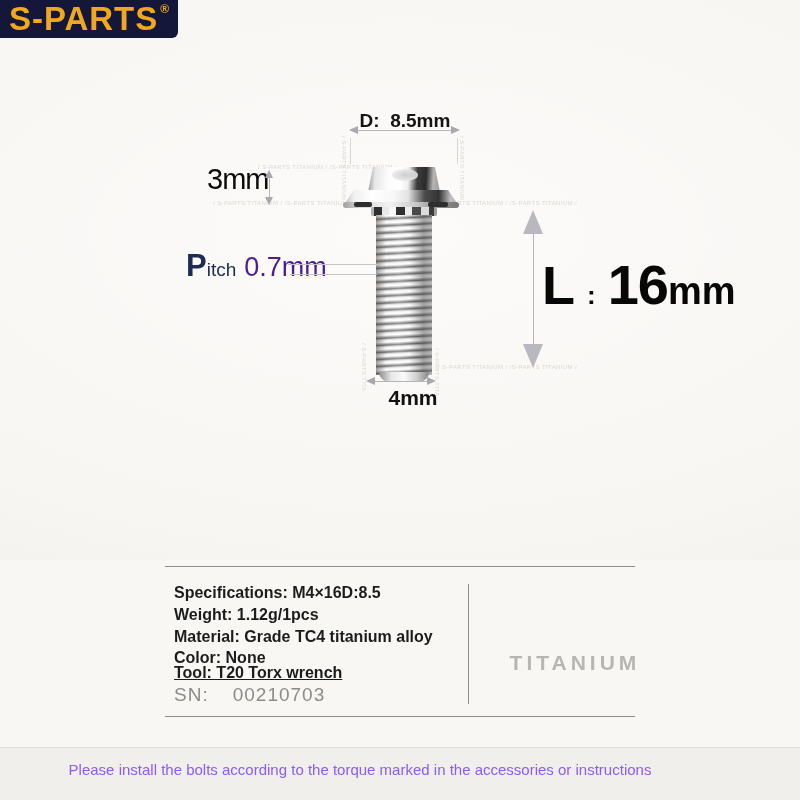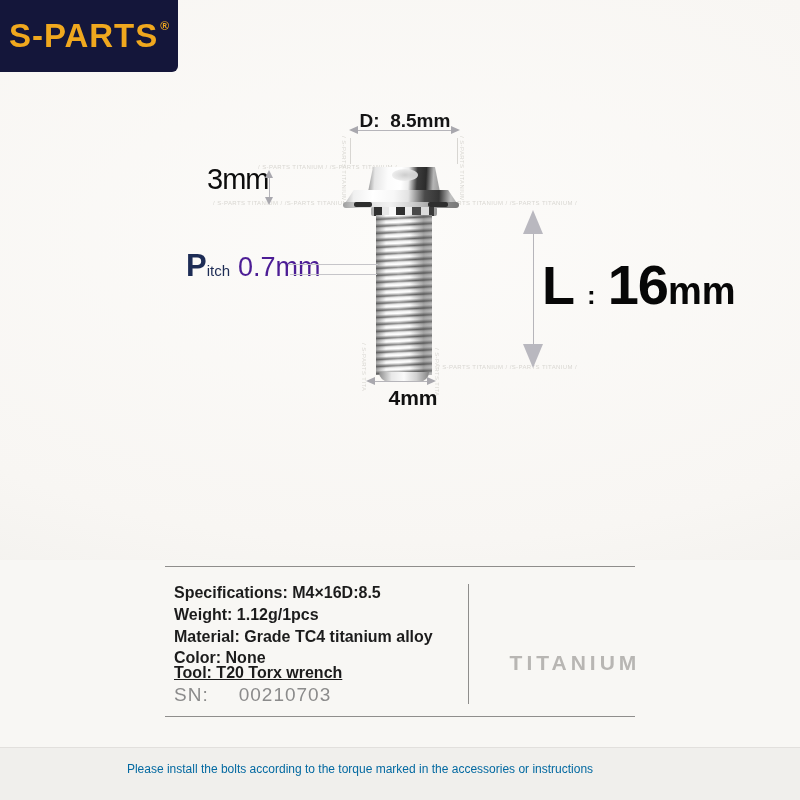--- a/index.html
+++ b/index.html
@@ -2,21 +2,21 @@
 <html><head>
 <meta charset="utf-8">
 <style>
   html,body{margin:0;padding:0;background:#f8f7f4;}
   .stage{position:relative;width:800px;height:800px;overflow:hidden;
          font-family:"Liberation Sans",sans-serif;background:#f8f7f4;}
   .photo-area{position:absolute;left:0;top:0;width:800px;height:560px;
       background:radial-gradient(140% 100% at 50% 42%,#fcfbf9 0%,#f8f6f3 55%,#ecebe7 100%);}
 
   
-  .logo{position:absolute;left:0;top:0;width:178px;height:72px;background:#14163a;
+  .logo{position:absolute;left:0;top:0;width:178px;height:38px;background:#14163a;
         border-radius:0 0 6px 0;display:flex;align-items:center;justify-content:center;}
   .logo-text{color:#f0a81e;font-weight:800;font-size:33px;letter-spacing:1px;}
   .registered{color:#f0a81e;font-size:12px;margin:-20px 0 0 2px;font-weight:700;}
 
   
   .wm{position:absolute;color:#d9d7d2;font-size:6px;letter-spacing:.4px;white-space:nowrap;}
   .wm-v{writing-mode:vertical-rl;}
 
   
   .bolt-hex{position:absolute;left:368px;top:167px;width:72px;height:25px;
@@ -52,21 +52,21 @@
            font-size:19px;font-weight:700;color:#141414;white-space:pre;}
 
   .label-3mm{position:absolute;left:207px;top:163px;font-size:29px;font-weight:500;
              color:#0c0c0c;letter-spacing:-1px;}
   .h3-line{left:269px;top:175px;width:1px;height:26px;}
   .h3-arr-up{left:265px;top:170px;border-left:4.5px solid transparent;border-right:4.5px solid transparent;border-bottom:8px solid #a9a8ae;}
   .h3-arr-dn{left:265px;top:197px;border-left:4.5px solid transparent;border-right:4.5px solid transparent;border-top:8px solid #a9a8ae;}
 
   .pitch{position:absolute;left:186px;top:248px;display:flex;align-items:baseline;color:#1d2c55;}
   .pitch-p{font-size:31px;font-weight:800;}
-  .pitch-itch{font-size:15px;font-weight:500;}
+  .pitch-itch{font-size:19px;font-weight:500;}
   .pitch-val{font-size:27px;font-weight:400;color:#4c1d95;margin-left:8px;}
   .pitch-line1{left:288px;top:264px;width:90px;height:1px;background:#c6c5c9;}
   .pitch-line2{left:290px;top:274px;width:87px;height:1px;background:#c6c5c9;}
 
   .l-vline{left:533px;top:228px;width:1px;height:122px;}
   .l-arr-up{left:523px;top:210px;border-left:10px solid transparent;border-right:10px solid transparent;border-bottom:24px solid #b9b8bf;}
   .l-arr-dn{left:523px;top:344px;border-left:10px solid transparent;border-right:10px solid transparent;border-top:24px solid #b9b8bf;}
   .label-l{position:absolute;left:542px;top:252px;display:flex;align-items:baseline;color:#070707;}
   .l-letter{font-size:54px;font-weight:800;}
   .l-colon{font-size:26px;font-weight:700;margin:0 12px 0 12px;}
@@ -86,30 +86,30 @@
   .spec-top{left:165px;top:566px;width:470px;height:1px;background:#8f8e8c;}
   .spec-bottom{left:165px;top:716px;width:470px;height:1px;background:#8f8e8c;}
   .spec-divider{left:468px;top:584px;width:1px;height:120px;background:#8f8e8c;}
   .spec-col{position:absolute;left:174px;top:585px;font-size:16px;font-weight:700;
             color:#1c1c1c;line-height:15px;}
   .spec-row{white-space:nowrap;}
   .spec-row.r1{margin-top:7px;}
   .spec-row.r2{margin-top:7px;}
   .spec-row.r3{margin-top:6px;}
   .spec-row.r4{margin-top:0px;text-decoration:underline;}
-  .sn-row{margin-top:7px;display:flex;gap:30px;font-size:19px;font-weight:400;
+  .sn-row{margin-top:7px;display:flex;gap:24px;font-size:19px;font-weight:400;
           color:#8b8b8b;letter-spacing:1px;}
   .titanium{position:absolute;left:500px;top:651px;width:150px;text-align:center;
             font-size:21px;font-weight:800;letter-spacing:4px;color:#b8b6b3;}
 
   
   .footer{position:absolute;left:0;top:747px;width:800px;height:53px;background:#f0efec;
           border-top:1px solid #e2e0dd;display:flex;align-items:center;justify-content:center;
           box-sizing:border-box;padding-bottom:10px;}
-  .footer-text{font-size:12px;color:#0369a1;transform:translateX(-40px);}
+  .footer-text{font-size:15px;color:#8b5cf6;transform:translateX(-40px);}
 </style>
 </head>
 <body>
 
 <div class="stage">
 
   <div class="photo-area"></div>
 
   <div class="logo">
     <span class="logo-text">S-PARTS</span>

